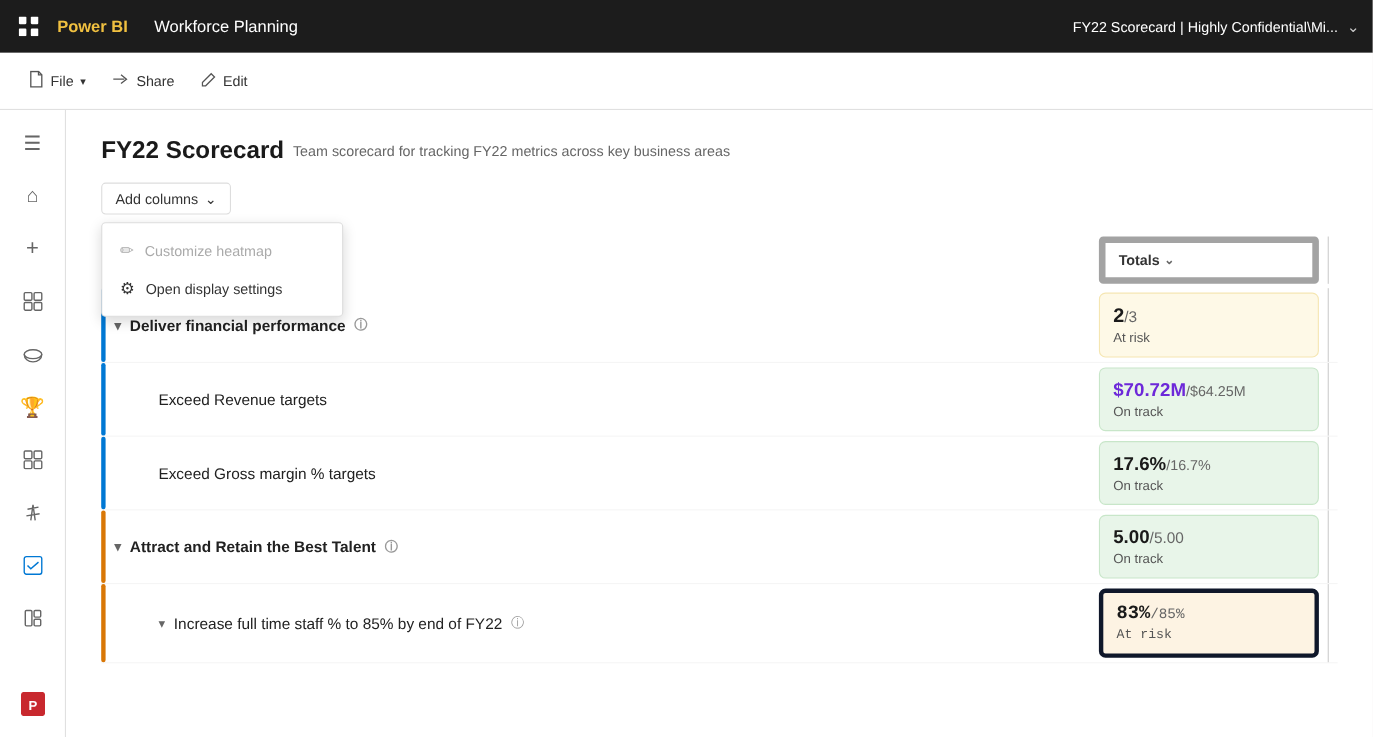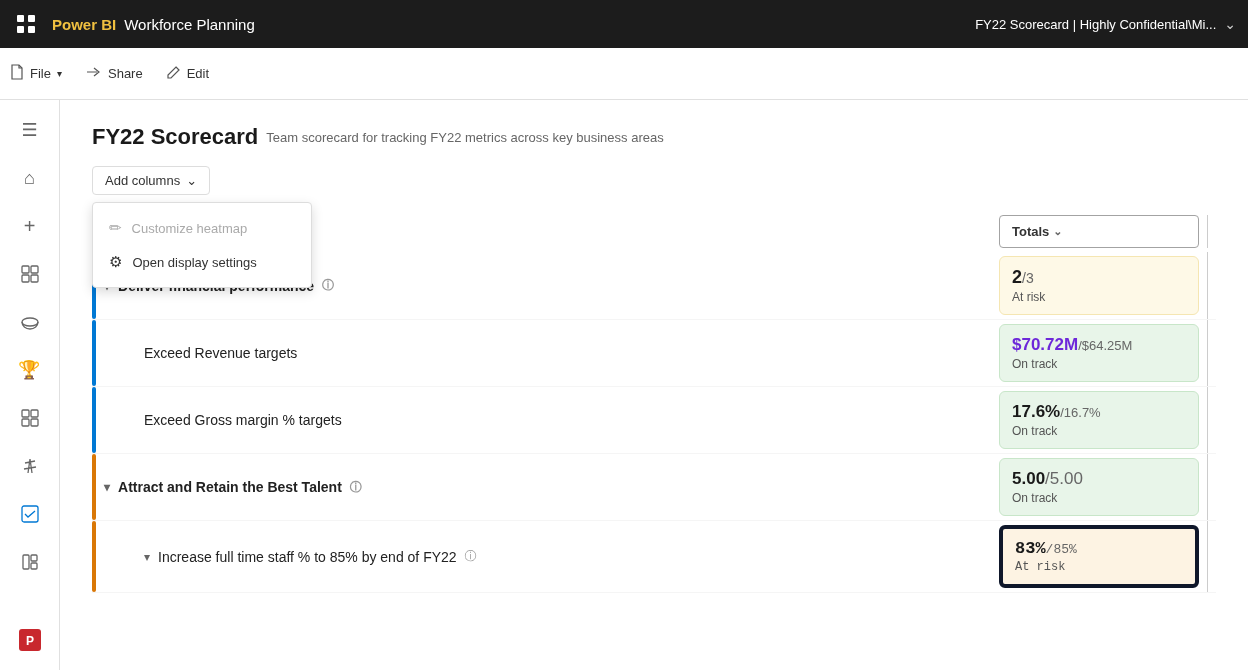--- a/index.html
+++ b/index.html
@@ -11,42 +11,42 @@
       align-items: center;
       background: #1c1c1c;
       height: 48px;
       padding: 0 12px;
       color: #fff;
     }
     .top-bar-apps-icon {
       width: 28px; height: 28px; display: flex; align-items: center; justify-content: center; margin-right: 12px; cursor: pointer;
     }
     .top-bar-brand {
-      display: flex; align-items: center; gap: 8px;
+      display: flex; align-items: center; gap: 24px;
     }
     .top-bar-brand-name {
       font-size: 15px; font-weight: 700; color: #f0c040;
     }
     .top-bar-report-title {
       font-size: 15px; color: #fff; font-weight: 400;
     }
     .top-bar-spacer { flex: 1; }
     .top-bar-right {
       display: flex; align-items: center; gap: 8px; font-size: 13px; color: #ccc; text-align: center;
     }
     .top-bar-right-label { color: #fff; font-size: 13px; }
     .top-bar-chevron { cursor: pointer; font-size: 14px; color: #ccc; }
 
     
     .toolbar {
       display: flex;
       align-items: center;
       background: #fff;
       height: 52px;
-      padding: 0 0;
+      padding: 0 16px;
       border-bottom: 1px solid #e0e0e0;
       gap: 4px;
     }
     .toolbar-btn {
       display: flex; align-items: center; gap: 6px;
       padding: 6px 10px; border-radius: 4px; cursor: pointer;
       font-size: 13px; color: #333; background: transparent; border: none;
       white-space: nowrap;
     }
     .toolbar-btn .icon { font-size: 15px; }
@@ -129,21 +129,21 @@
 
     
     .scorecard {
       width: 100%;
       margin-top: 8px;
     }
     .totals-col-header {
       display: flex; align-items: center; gap: 4px;
       font-size: 13px; font-weight: 600; color: #333;
       min-width: 200px; justify-content: flex-start; padding: 8px 12px;
-      border: 1px solid #a3a3a3; border-radius: 4px; background: #fff;
+      border: 6px solid #a3a3a3; border-radius: 4px; background: #fff;
       cursor: pointer;
     }
     .row-label {
       flex: 1;
       display: flex;
       align-items: center;
       gap: 8px;
       padding: 12px 0;
       font-size: 14px;
       color: #222;
@@ -392,21 +392,21 @@
 
       <div class="row-wrapper">
         <div class="left-border lb-orange"></div>
         <div class="row-label section">
           <span class="chevron-icon">▾</span>
           <span>Attract and Retain the Best Talent</span>
           <span class="info-icon">ⓘ</span>
         </div>
         <div class="value-cell val-green">
           <div>
-            <span style="font-size:17px;font-weight:700;color:#1a1a1a">5.00</span><span style="font-size:17px;color:#666">/5.00</span>
+            <span style="font-size:17px;font-weight:700;color:#1a1a1a">5.00</span><span style="font-size:14px;color:#666">/5.00</span>
           </div>
           <div class="val-status">On track</div>
         </div>
         <div style="width:1px;background:#ccc;margin:0 8px;align-self:stretch;"></div>
       </div>
 
       <div class="row-wrapper">
         <div class="left-border lb-orange"></div>
         <div class="row-label child" style="padding-left:40px">
           <span class="chevron-icon">▾</span>

